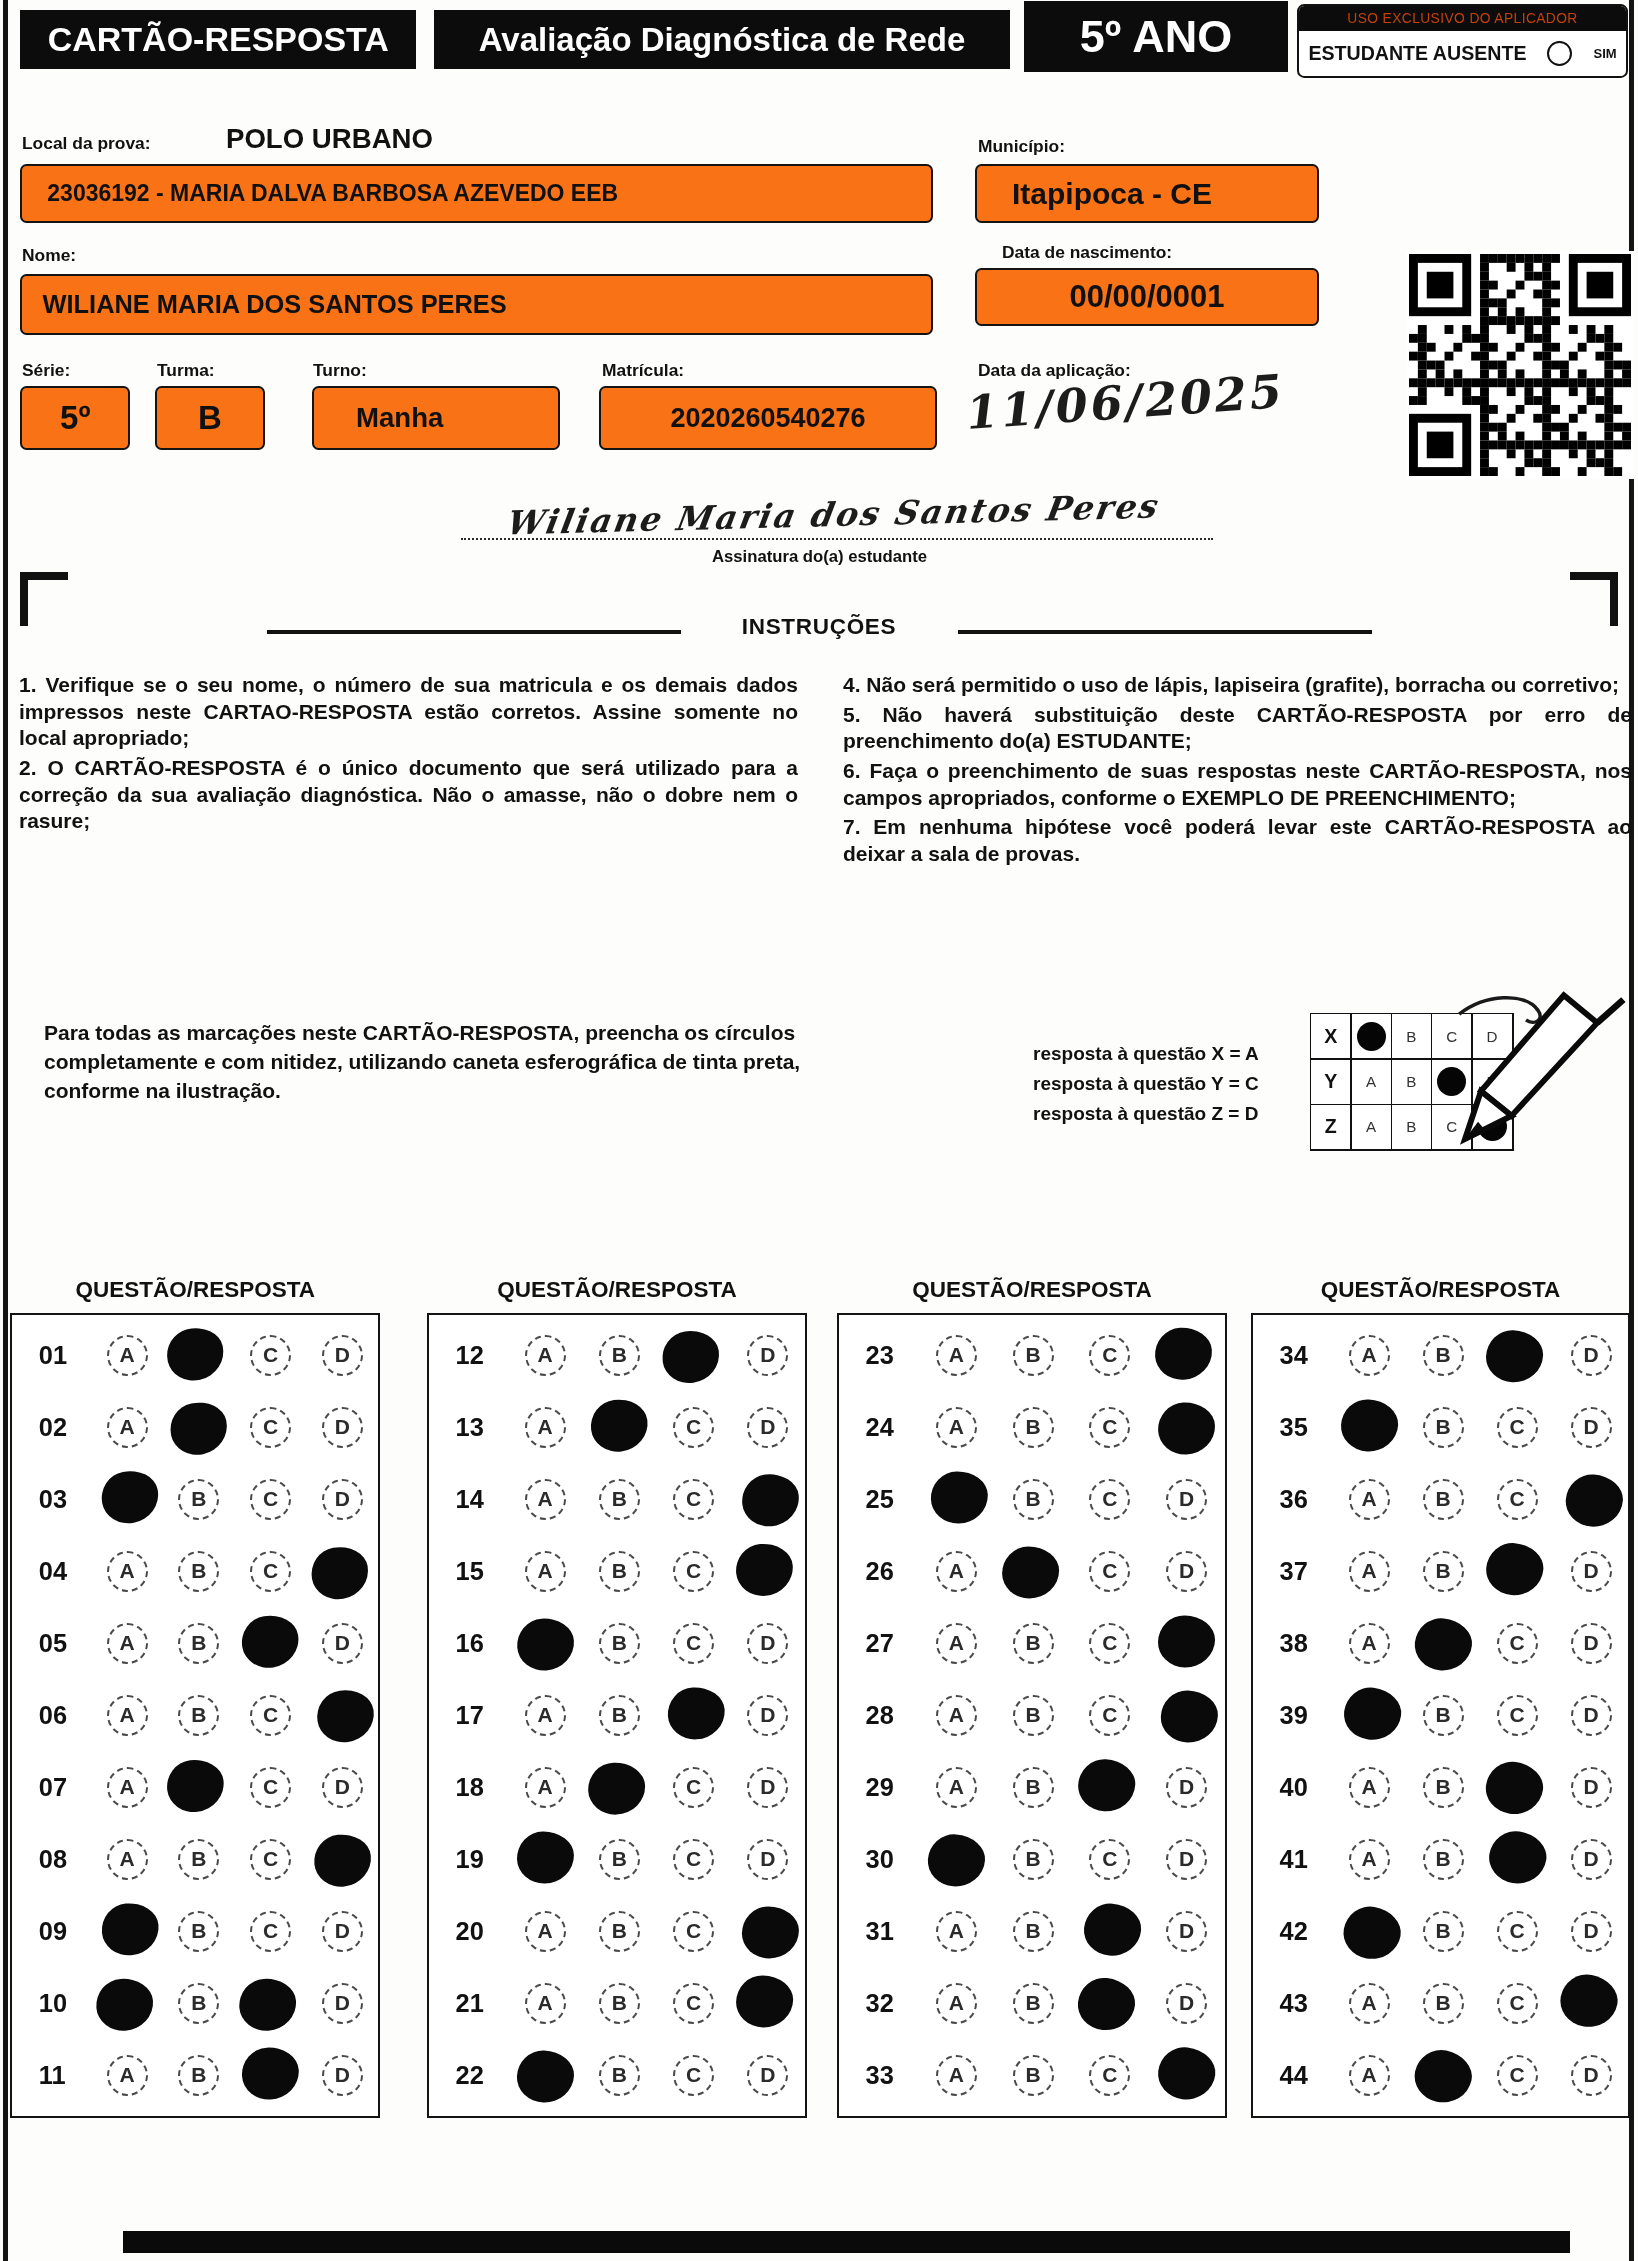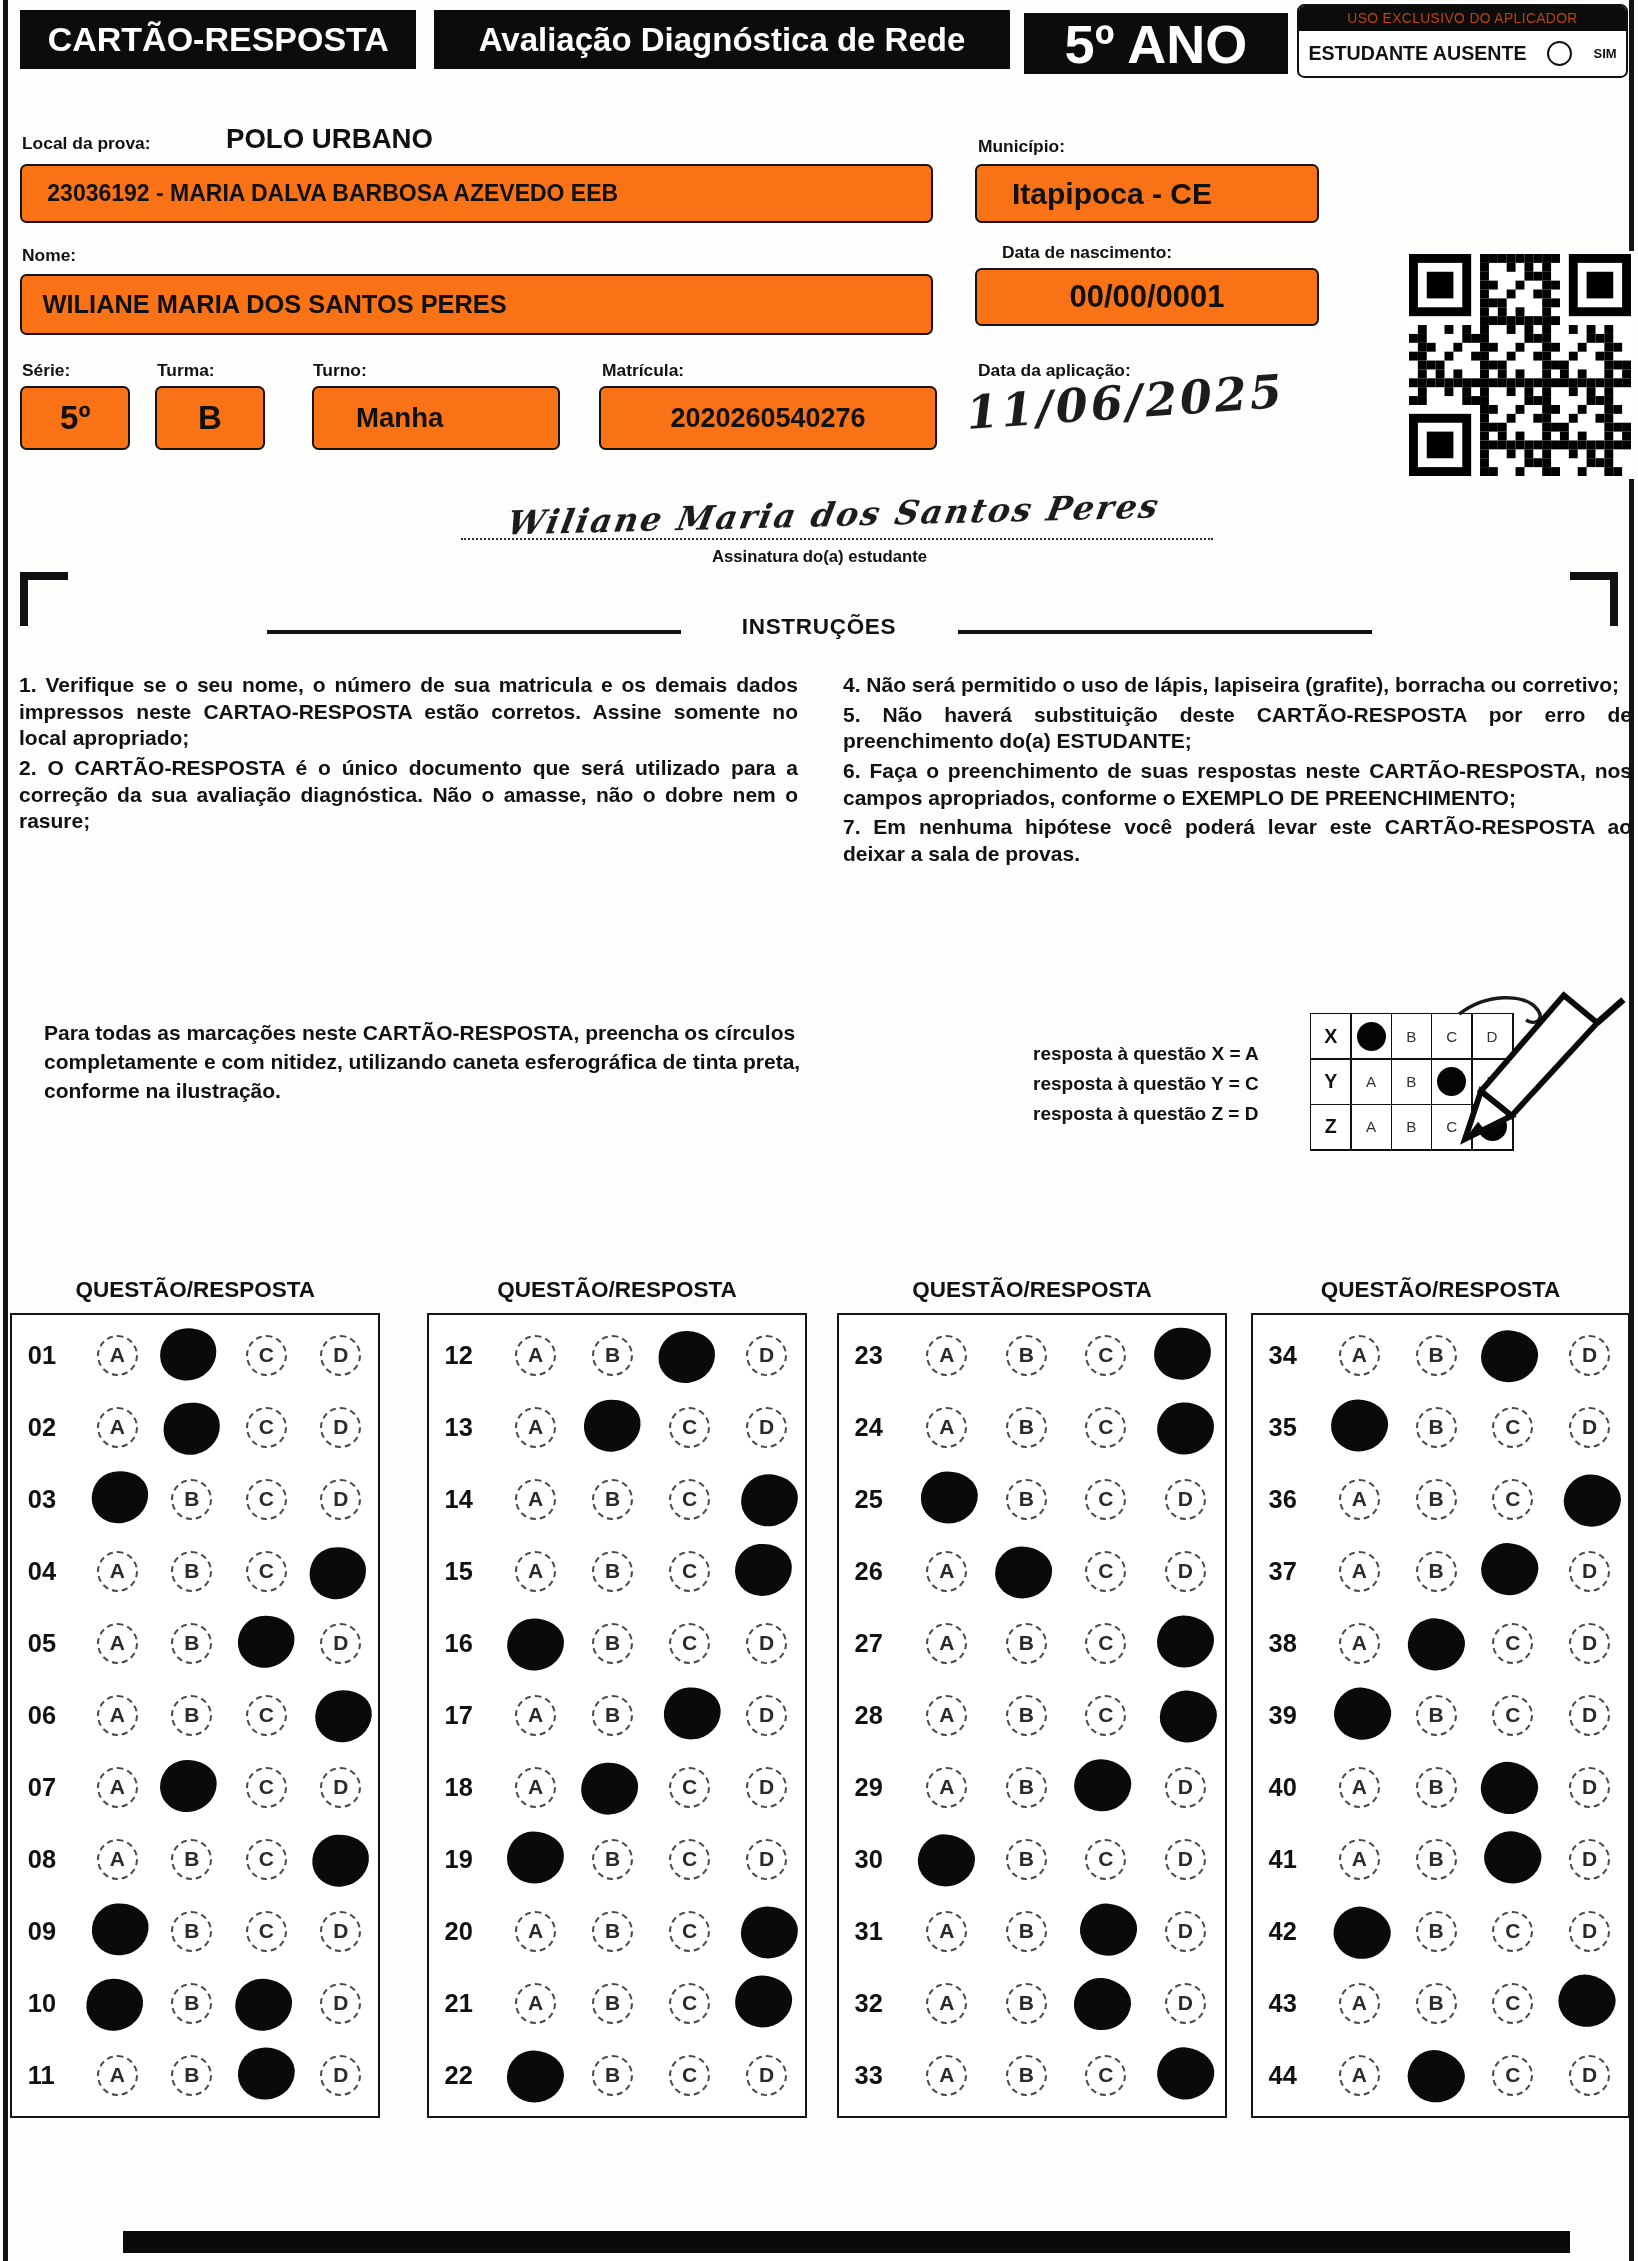--- a/index.html
+++ b/index.html
@@ -17,21 +17,21 @@
   
   .edge-left  { left:2.9px;  top:0; width:5.1px; height:2261px; background:#141414; }
   .edge-right { left:1629px; top:0; width:5.1px; height:2261px; background:#141414; }
   .bottom-bar { left:123px; top:2231px; width:1447px; height:22px; background:#0a0a0a; }
 
   
   .hbox { background:#0c0c0c; color:#fff; display:flex; align-items:center; justify-content:center;
           font-weight:bold; letter-spacing:0px; }
   #h-title    { left:20.3px;  top:10.2px; width:396px; height:59px; font-size:34px; }
   #h-subtitle { left:434px; top:10.2px; width:576px; height:59px; font-size:33px; }
-  #h-grade    { left:1024px; top:13px; width:264px; height:61px; font-size:54px; }
+  #h-grade    { left:1024px; top:1px; width:264px; height:71px; font-size:45px; }
 
   #aplicador-box { left:1297px; top:4.4px; width:331px; height:74px; border:2.9px solid #111;
                    border-radius:7.3px; background:#fff; overflow:hidden; }
   .strip { height:25px; background:#0c0c0c; color:#c2410c; font-size:13.8px; font-weight:normal;
            display:flex; align-items:center; justify-content:center; letter-spacing:0.4px;text-align:right; }
   .ausente-row { height:44px; display:flex; align-items:center; justify-content:center; gap:21px;
                  font-weight:bold; font-size:19.6px; }
   .opt-circle { width:25px; height:25px; border:2.9px solid #111; border-radius:50%; background:#fff; }
   .sim { font-size:13px; font-weight:bold; }
 
@@ -93,21 +93,21 @@
   #pen-illustration { left:1449px; top:988px; width:186px; height:170px; }
 
   
   .qcol { position:absolute; top:1271px; }
   #qcol-1 { left:10.2px;   width:370px; }
   #qcol-2 { left:427px;  width:380px; }
   #qcol-3 { left:837px; width:390px; }
   #qcol-4 { left:1251px; width:379px; }
   .qhead { height:42px; text-align:center; font-weight:bold; font-size:22.5px; padding-top:5.8px; }
   .qbox { border:2.9px solid #141414; height:805px; background:#fff; padding-top:4.4px; }
-  .qrow { display:flex; align-items:center; height:72px; padding-left:4px; }
+  .qrow { display:flex; align-items:center; height:72px; padding-left:15px; }
   .qnum { width:64px; padding-left:11.6px; font-size:25.4px; font-weight:bold; }
   .qslot { flex:1; display:flex; align-items:center; justify-content:center; }
   .qbubble { width:41px; height:41px; border:2.2px dashed #4a4a4a; border-radius:50%;
              display:flex; align-items:center; justify-content:center;
              font-size:21px; font-weight:bold; color:#2b2b2b; background:#fff; }
   .qblob { width:57px; height:52px; background:#0a0a0a;
            border-radius:46% 54% 52% 48% / 52% 46% 54% 48%; }
 </style>
 </head>
 <body>

